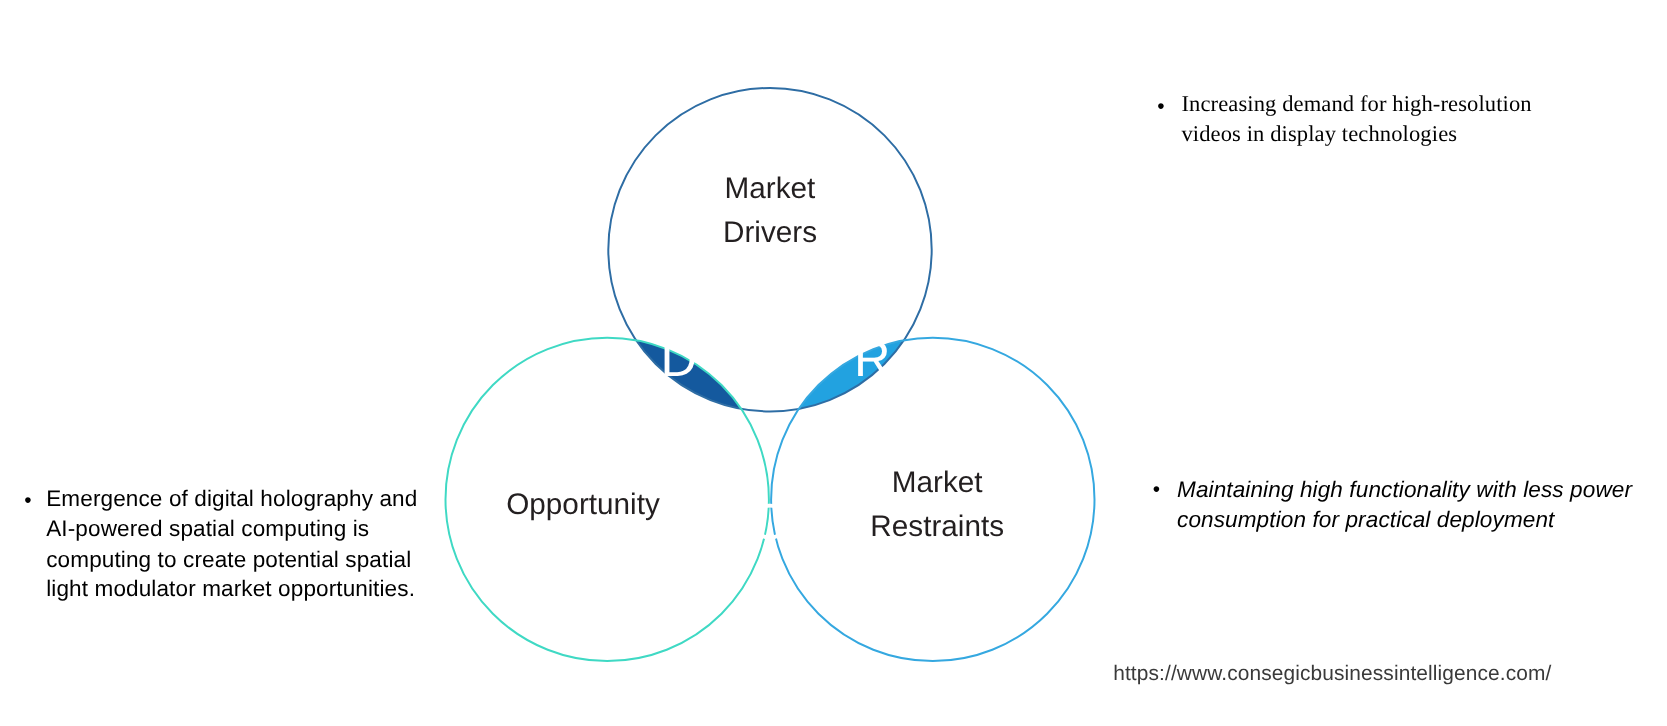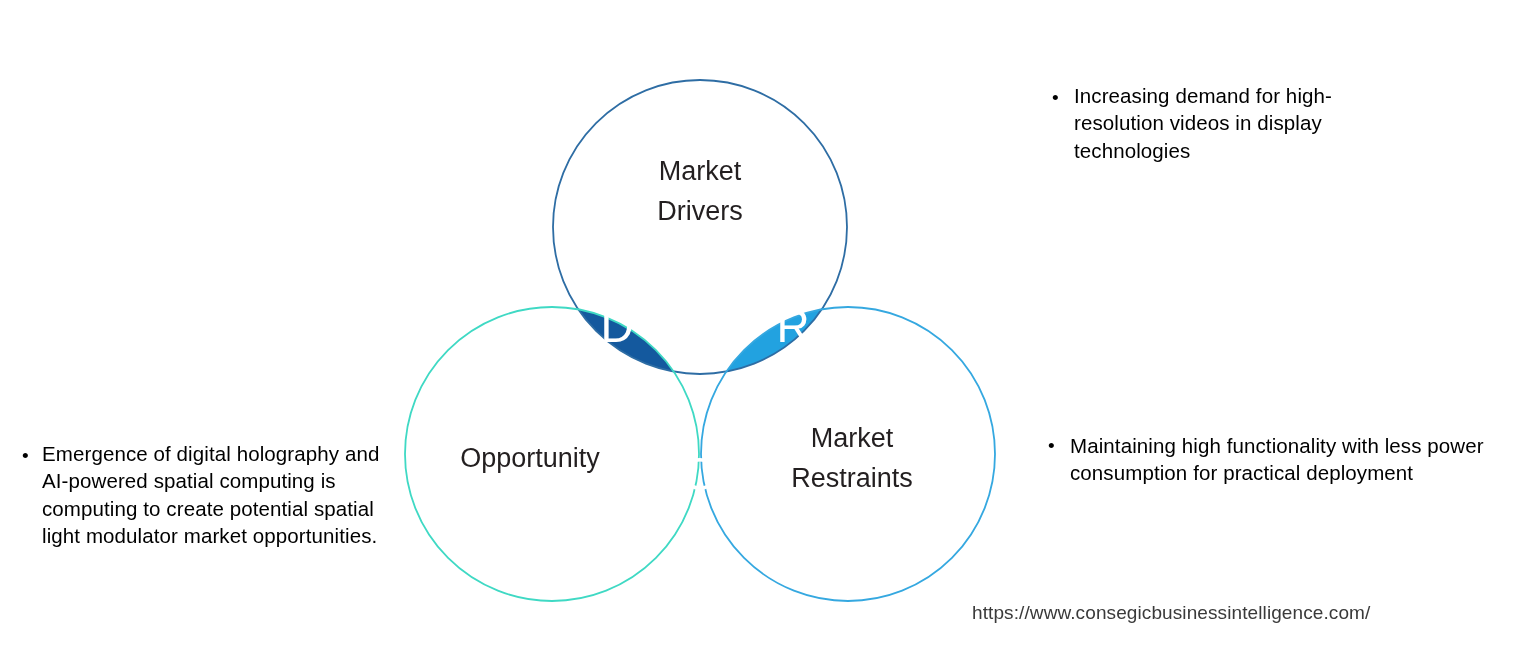--- a/index.html
+++ b/index.html
@@ -62,42 +62,42 @@
     line-height: 1.33;
     color: #000000;
     letter-spacing: 0.1px;
   }
 
   #callout-driver {
     left: 1052px;
     top: 82px;
     width: 400px;
   }
-  #callout-driver .callout-text { width: 330px; }
+  #callout-driver .callout-text { width: 330px; font-family: Liberation Serif, serif; }
 
   #callout-restraint {
     left: 1048px;
     top: 432px;
     width: 460px;
   }
   #callout-restraint .bullet-dot { padding-top: 4px; }
-  #callout-restraint .callout-text { width: 428px; }
+  #callout-restraint .callout-text { width: 428px; font-style: italic; }
 
   #callout-opportunity {
     left: 22px;
     top: 440px;
     width: 392px;
   }
   #callout-opportunity .bullet-dot { width: 20px; }
   #callout-opportunity .callout-text { width: 360px; }
 
   
   #source-url {
     position: absolute;
-    left: 972px;
+    left: 1012px;
     top: 602px;
     font-size: 19px;
     color: #3a3a3a;
     letter-spacing: 0.1px;
     white-space: nowrap;
   }
 </style>
 </head>
 <body>
 

